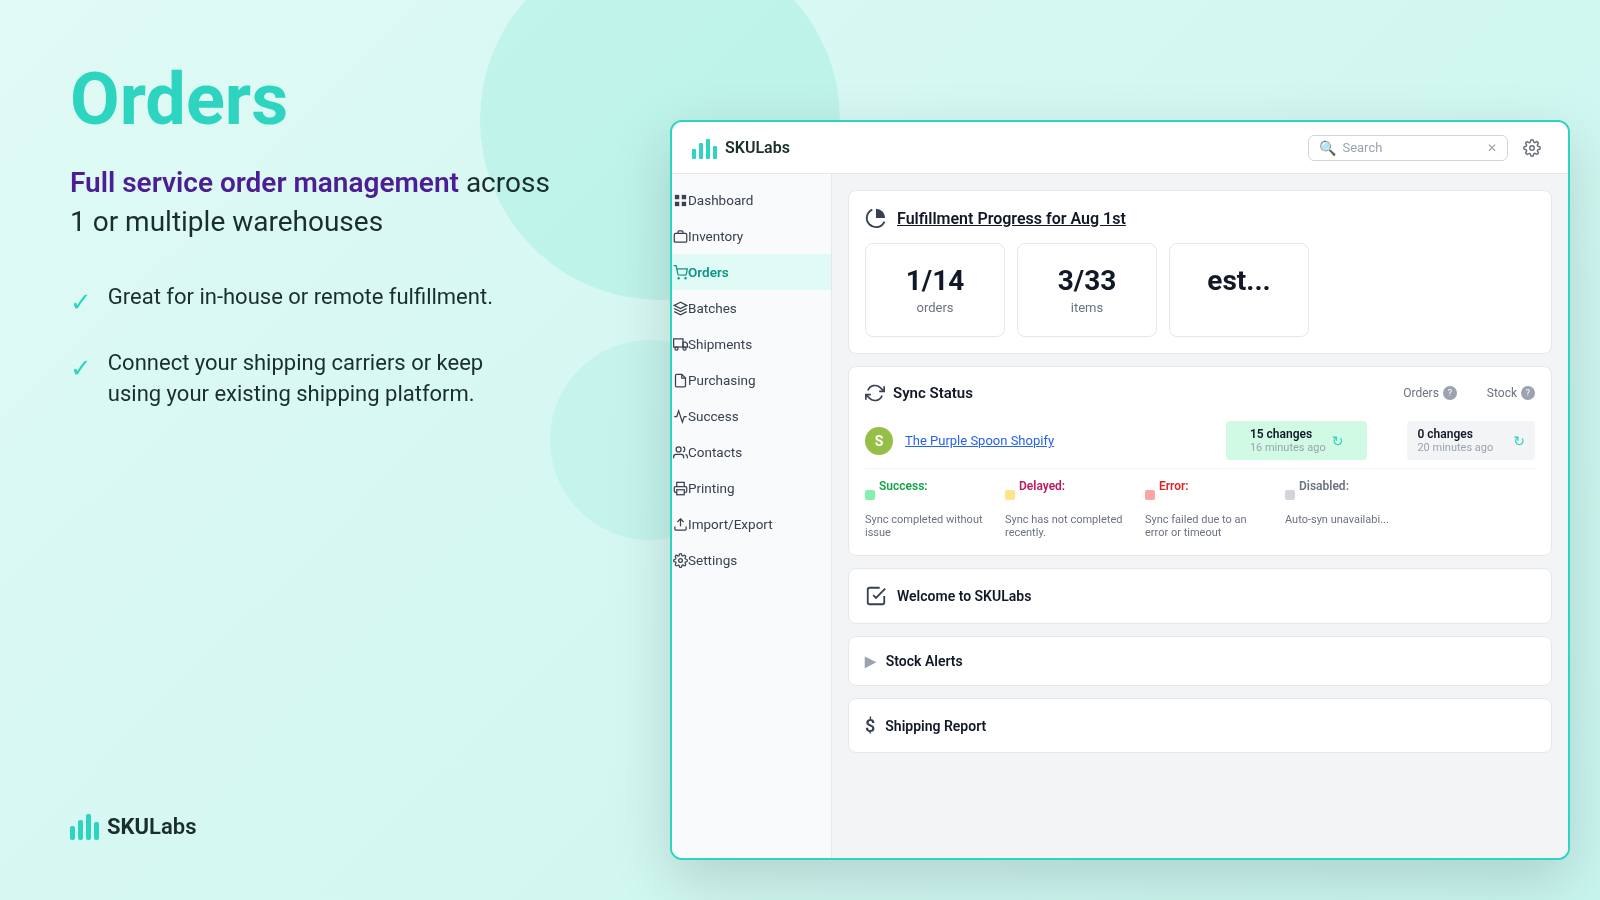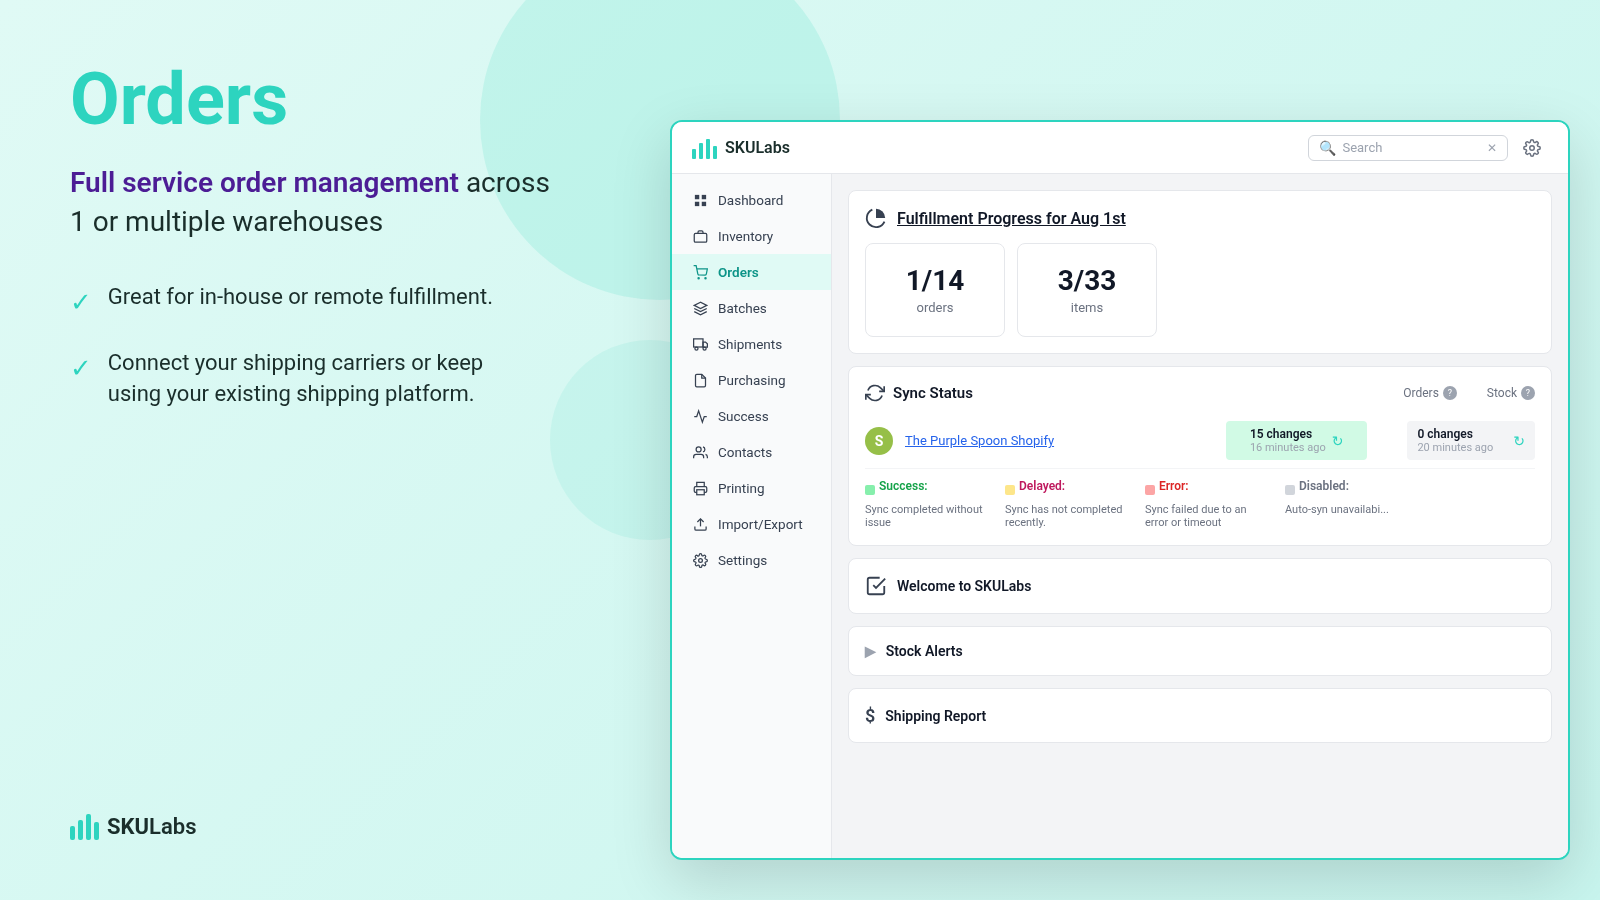--- a/index.html
+++ b/index.html
@@ -220,22 +220,21 @@
       width: 160px;
       background: #f9fafb;
       border-right: 1px solid #e5e7eb;
       padding: 8px 0;
       flex-shrink: 0;
     }
 
     .nav-item {
       display: flex;
       align-items: center;
-      gap: 10px;
-      padding: 10px 20px;
+      padding: 10px 0;
       font-size: 13.5px;
       color: #374151;
       cursor: pointer;
       transition: background 0.15s;
     }
 
     .nav-item.active {
       background: #e0faf5;
       color: #0d9488;
       font-weight: 600;
@@ -386,21 +385,21 @@
       width: 10px;
       height: 10px;
       border-radius: 2px;
       display: inline-block;
       margin-right: 4px;
     }
 
     .legend-label {
       font-weight: 600;
       font-size: 12px;
-      margin-bottom: 8px;
+      margin-bottom: 18px;
     }
 
     .legend-desc {
       font-size: 11px;
       color: #6b7280;
       max-width: 120px;
     }
 
     .welcome-section {
       display: flex;
@@ -616,20 +615,23 @@
           <span>Fulfillment Progress for Aug 1st</span>
         </div>
         <div class="fulfillment-stats">
           <div class="stat-box">
             <span class="stat-number">1/14</span>
             <span class="stat-label">orders</span>
           </div>
           <div class="stat-box">
             <span class="stat-number">3/33</span>
             <span class="stat-label">items</span>
+          </div>
+          <div class="stat-box">
+            <span class="stat-number">est...</span>
           </div>
         </div>
       </div>
 
       <div class="card sync-card">
         <div style="display:flex; align-items:center; justify-content:space-between; margin-bottom:10px;">
           <div class="sync-title">
             <svg width="20" height="20" viewBox="0 0 24 24" fill="none" stroke="#374151" stroke-width="2">
               <polyline points="23 4 23 10 17 10"></polyline>
                 <polyline points="1 20 1 14 7 14"></polyline>

